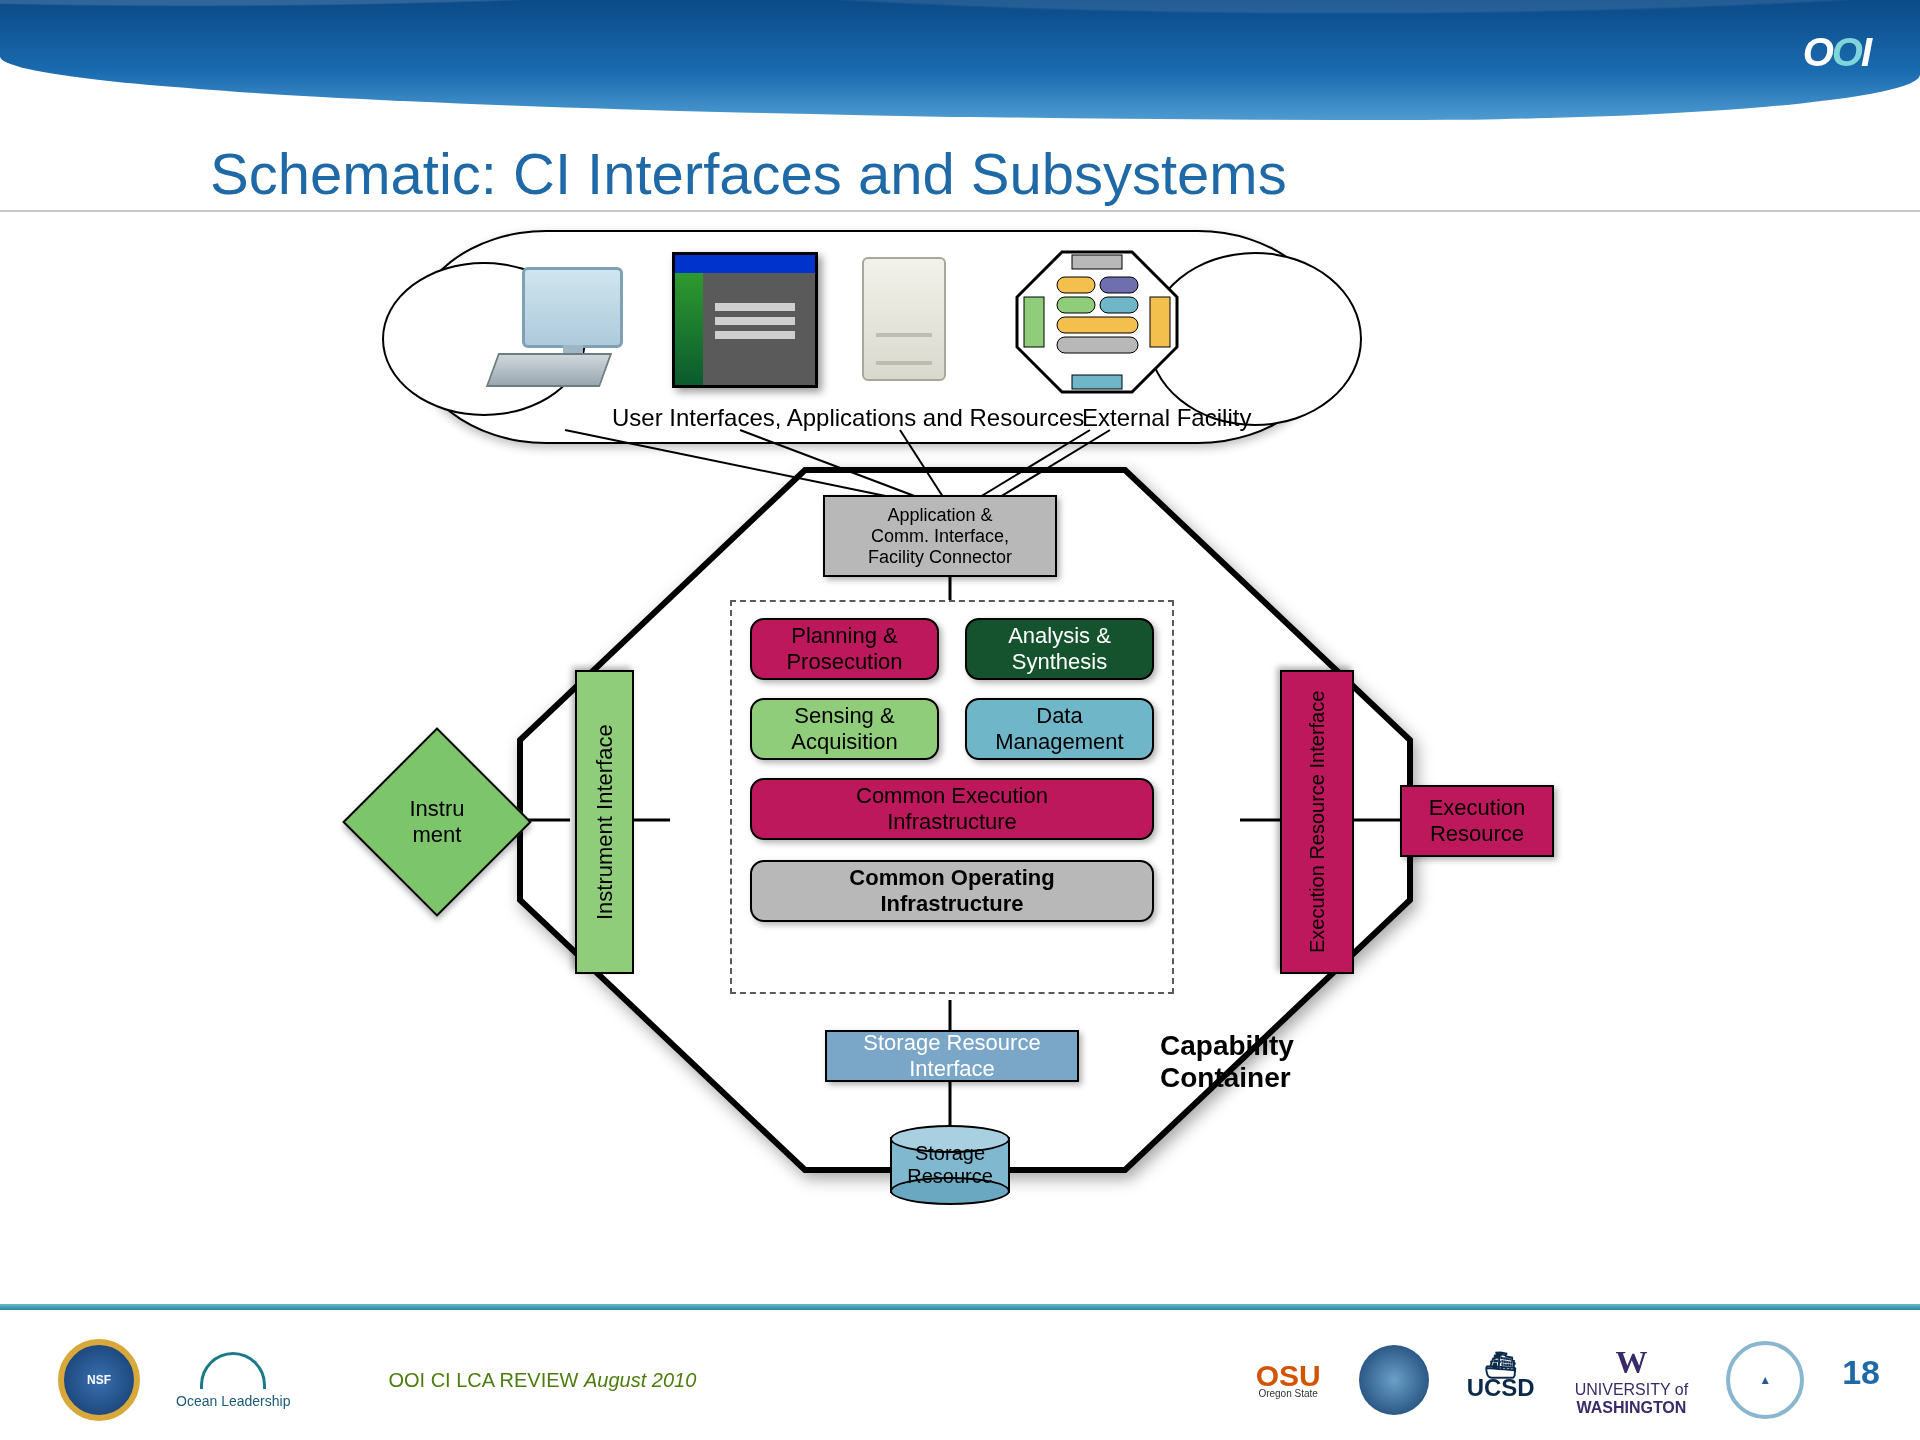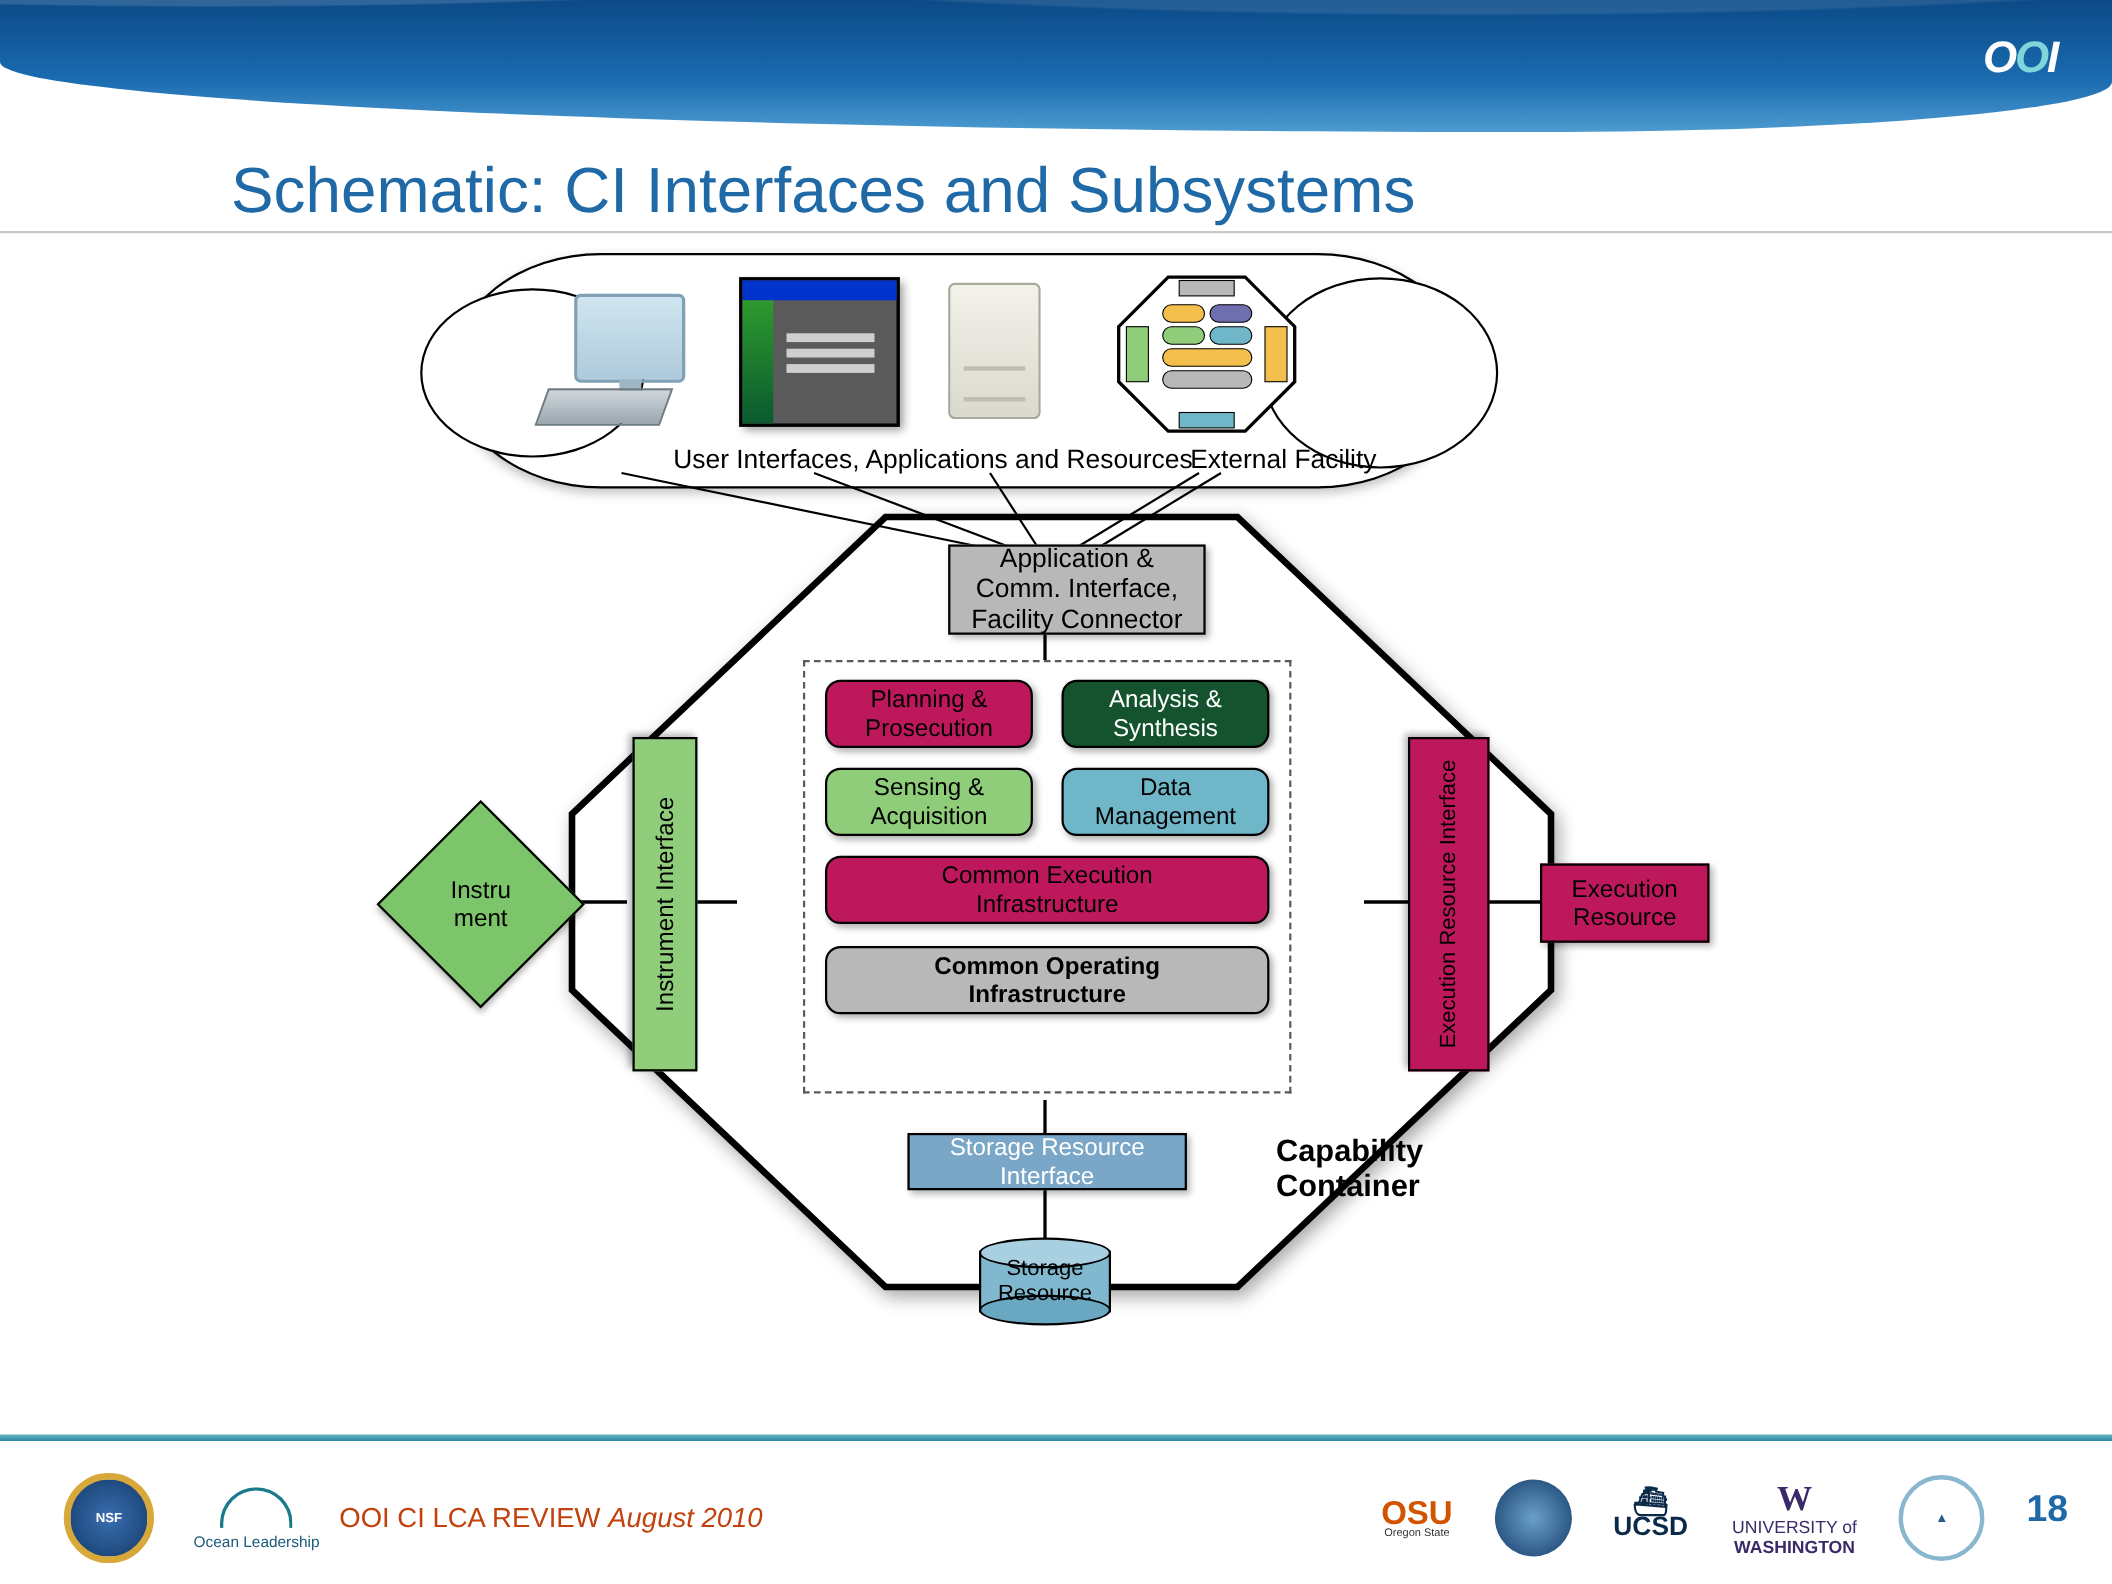--- a/index.html
+++ b/index.html
@@ -74,21 +74,21 @@
   .cyl .top,.cyl .bot{position:absolute;left:0;right:0;height:24px;border:2px solid #000;border-radius:50%;background:#a8d0e0}
   .cyl .top{top:0}
   .cyl .bot{bottom:0;background:#6aa7c0}
   .cyl .txt{position:absolute;inset:0;display:flex;align-items:center;justify-content:center;text-align:center;font-size:20px;z-index:2}
 
   
   .footer-rule{position:absolute;left:0;right:0;bottom:130px;height:6px;background:linear-gradient(#6ab9c6,#2a86a0)}
   .footer{position:absolute;left:0;right:0;bottom:0;height:120px;display:flex;align-items:center}
   .footer .pad{width:40px}
   .badge{width:70px;height:70px;border-radius:50%;margin:0 18px;display:flex;align-items:center;justify-content:center;font-size:12px;font-weight:700;color:#fff}
-  .ftxt{font-size:25px;color:#c2410c}
+  .ftxt{margin-left:80px;font-size:20px;color:#4d7c0f}
   .ftxt .it{font-style:italic}
   .flex1{flex:1}
   .osu{color:#d35400;font-weight:900;font-size:30px;text-align:center;line-height:.9;margin:0 20px}
   .osu small{display:block;color:#333;font-size:10px;font-weight:400}
   .ucsd{color:#0b2a4a;font-weight:700;font-size:24px;margin:0 20px;text-align:center}
   .ucsd .ship{font-size:26px;line-height:.6}
   .uw{color:#3a2a6a;text-align:center;font-size:16px;margin:0 20px}
   .uw .w{font-family:Georgia,serif;font-weight:700;font-size:32px}
   .pagenum{font-size:34px;color:#1f6aa6;font-weight:700;margin:0 40px 16px 20px}
   .round{border:6px solid}
@@ -157,21 +157,21 @@
 
       <line x1="580" y1="342" x2="580" y2="370" stroke="#000" stroke-width="3"></line>
       <line x1="580" y1="770" x2="580" y2="800" stroke="#000" stroke-width="3"></line>
       <line x1="580" y1="848" x2="580" y2="900" stroke="#000" stroke-width="3"></line>
       <line x1="130" y1="590" x2="200" y2="590" stroke="#000" stroke-width="3"></line>
       <line x1="260" y1="590" x2="300" y2="590" stroke="#000" stroke-width="3"></line>
       <line x1="870" y1="590" x2="915" y2="590" stroke="#000" stroke-width="3"></line>
       <line x1="980" y1="590" x2="1030" y2="590" stroke="#000" stroke-width="3"></line>
     </svg>
 
-    <div class="blk gray" style="left:492px;top:265px;width:230px;height:78px;font-size:24px;white-space:pre-line">Application &amp;
+    <div class="blk gray" style="left:453px;top:265px;width:230px;height:78px;font-size:18px;white-space:pre-line">Application &amp;
 Comm. Interface,
 Facility Connector</div>
 
     <div class="dashed" style="left:360px;top:370px;width:440px;height:390px"></div>
 
     <div class="blk yellow" style="left:380px;top:388px;width:185px;height:58px;border-radius:14px;white-space:pre-line">Planning &amp;
 Prosecution</div>
     <div class="blk purple" style="left:595px;top:388px;width:185px;height:58px;border-radius:14px;white-space:pre-line">Analysis &amp;
 Synthesis</div>
     <div class="blk blue" style="left:595px;top:468px;width:185px;height:58px;border-radius:14px;white-space:pre-line">Data

